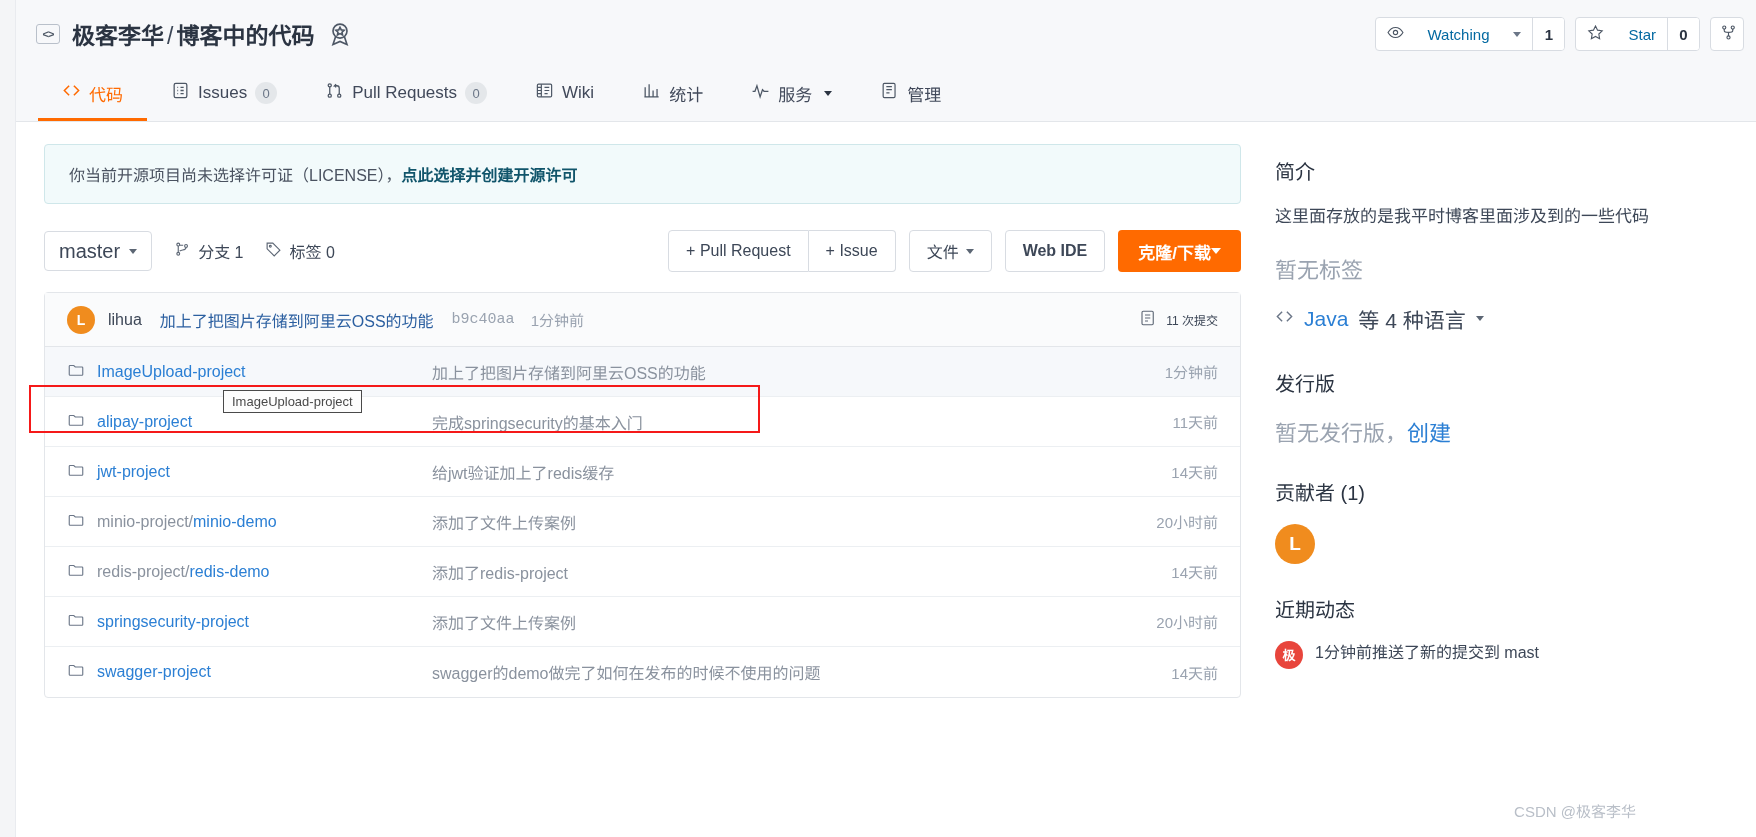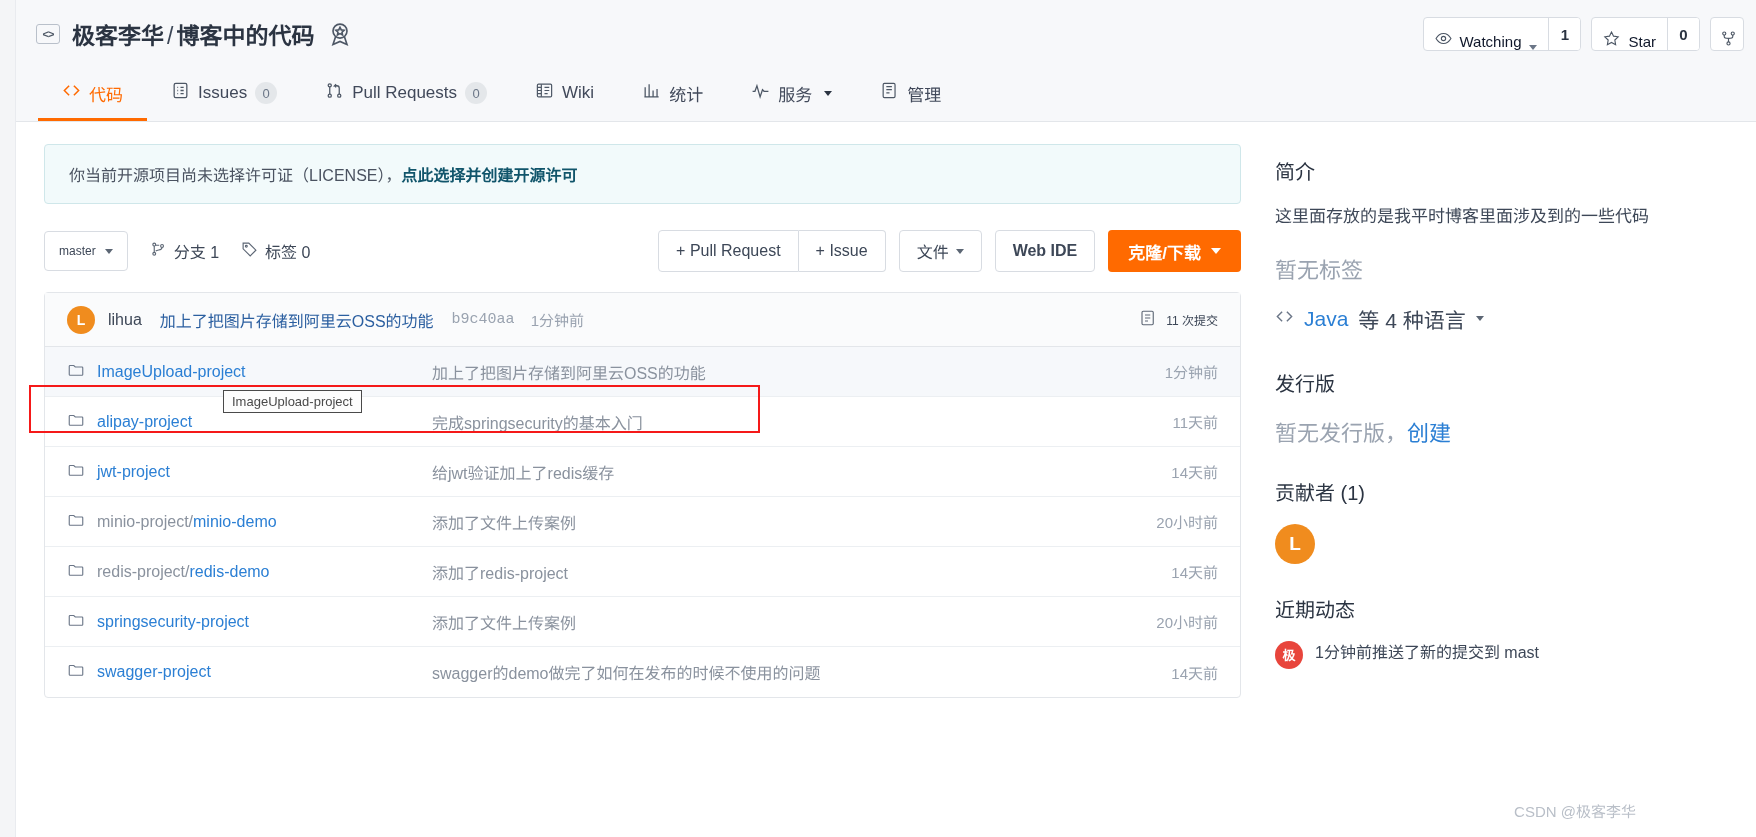--- a/index.html
+++ b/index.html
@@ -38,22 +38,22 @@
   }
   .repo-name .slash { font-weight: normal; color: #3d4757; margin: 0 3px; }
   .badge-icon { width: 28px; height: 28px; color: #4d5765; }
 
   .header-actions { display: flex; align-items: center; gap: 10px; }
   .btn-group {
     display: flex; align-items: stretch; height: 34px;
     border: 1px solid #d8dce2; border-radius: 4px; background: #fff; overflow: hidden;
   }
   .btn-group .bg-main {
-    display: flex; align-items: flex-end; gap: 8px;
-    padding: 0 11px; font-size: 15px; color: #0f172a; white-space: nowrap; cursor: pointer;
+    display: flex; align-items: center; gap: 24px;
+    padding: 0 11px; font-size: 15px; color: #0369a1; white-space: nowrap; cursor: pointer;
   }
   .btn-group .bg-count {
     display: flex; align-items: center; justify-content: center;
     min-width: 32px; padding: 0 9px; font-size: 15px; font-weight: bold;
     color: #2b3442; border-left: 1px solid #d8dce2; background: #fff;
   }
   .caret { width: 0; height: 0; border-left: 4px solid transparent;
            border-right: 4px solid transparent; border-top: 5px solid #6b7687; }
 
   
@@ -85,37 +85,37 @@
     padding: 17px 24px; font-size: 16px; color: #4a5260; margin-bottom: 26px;
     margin-right: 0; width: 1197px;
   }
   .alert a { color: #11556b; font-weight: bold; text-decoration: none; }
 
   
   .toolbar { display: flex; align-items: center; margin-bottom: 20px; width: 1197px; }
   .branch-btn {
     display: flex; align-items: center; gap: 9px;
     height: 40px; padding: 0 14px; border: 1px solid #d8dce2;
-    border-radius: 4px; background: #fff; font-size: 12px; color: #3d4757; cursor: pointer;
+    border-radius: 4px; background: #fff; font-size: 20px; color: #3d4757; cursor: pointer;
   }
   .meta-links { display: flex; align-items: center; gap: 22px; margin-left: 22px; }
   .meta-link { display: flex; align-items: center; gap: 7px; font-size: 16px; color: #3d4757; cursor: pointer; }
   .toolbar-spacer { flex: 1; }
   .tb-btns { display: flex; align-items: center; gap: 0; }
   .tb-btn {
     display: flex; align-items: center; justify-content: center; gap: 7px;
     height: 42px; padding: 0 17px; border: 1px solid #d8dce2; background: #fff;
     font-size: 16px; color: #3d4757; cursor: pointer; white-space: nowrap;
   }
   .tb-btn.first { border-radius: 4px 0 0 4px; }
   .tb-btn.last { border-radius: 0 4px 4px 0; border-left: none; }
   .tb-btn.sep { margin-left: 13px; border-radius: 4px; }
   .tb-btn.bold { font-weight: bold; }
   .tb-btn-primary {
-    display: flex; align-items: center; justify-content: center; gap: 10px;
+    display: flex; align-items: center; justify-content: center; 
     height: 42px; padding: 0 20px; margin-left: 13px;
     background: #ff6a00; color: #fff; border: none; border-radius: 4px;
     font-size: 17px; font-weight: bold; cursor: pointer; white-space: nowrap;
   }
   .caret-w { width: 0; height: 0; border-left: 5px solid transparent;
              border-right: 5px solid transparent; border-top: 6px solid #fff; }
   .caret-d { width: 0; height: 0; border-left: 4px solid transparent;
              border-right: 4px solid transparent; border-top: 5px solid #5c6674; }
 
   

